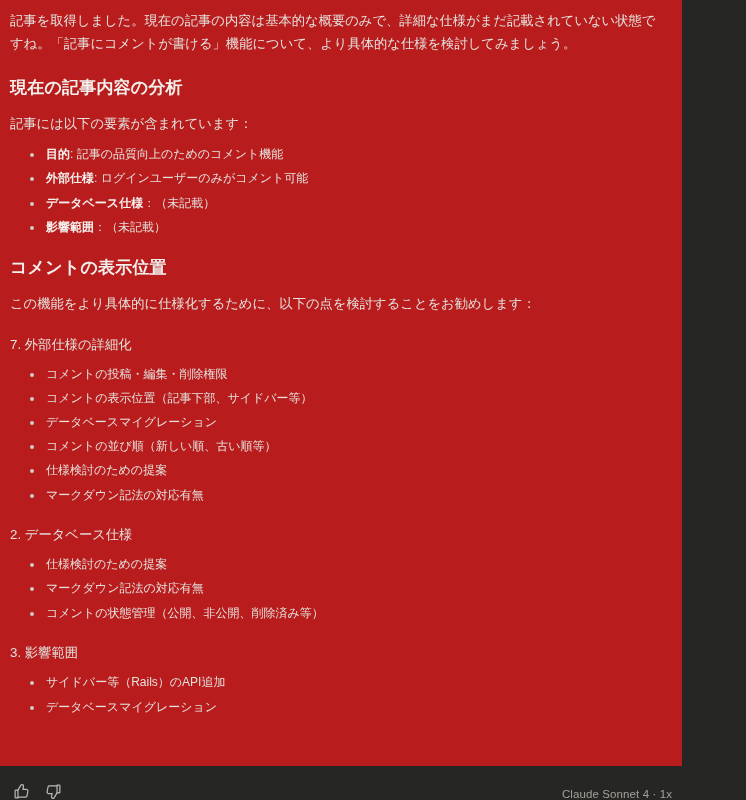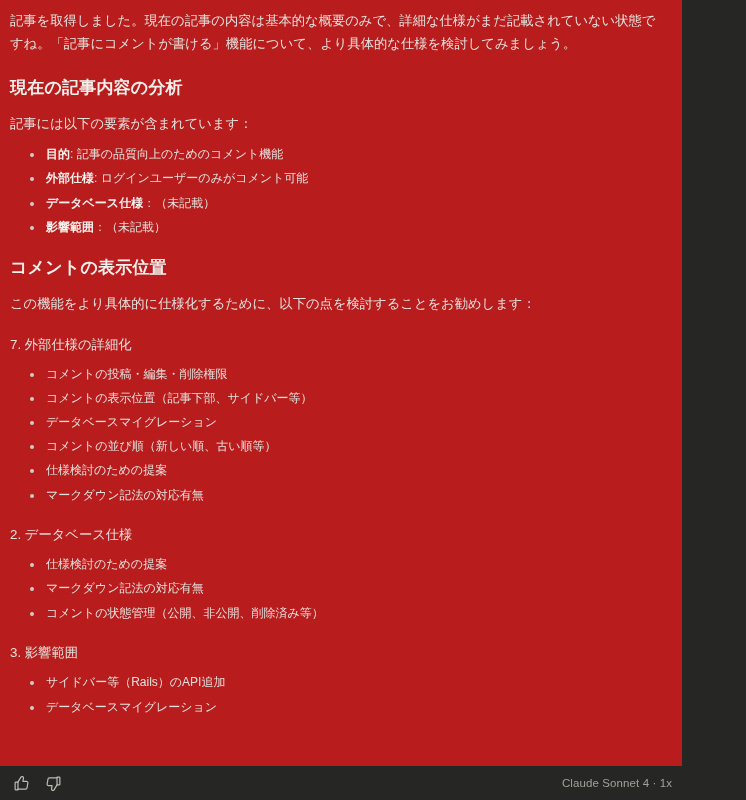--- a/index.html
+++ b/index.html
@@ -70,21 +70,21 @@
     line-height: 1.6;
     margin: 20px 0 10px 0;
     color: #e3e1dd;
   }
   p.numbered.first { margin-top: 18px; }
   .footer {
     position: absolute;
     left: 0; right: 0; bottom: 0;
     height: 34px;
     display: flex;
-    align-items: center;
+    align-items: flex-end;
     justify-content: space-between;
     padding: 0 10px 0 12px;
     background: #262624;
   }
   .footer-left {
     display: flex;
     align-items: center;
     gap: 14px;
   }
   .icon-btn {

